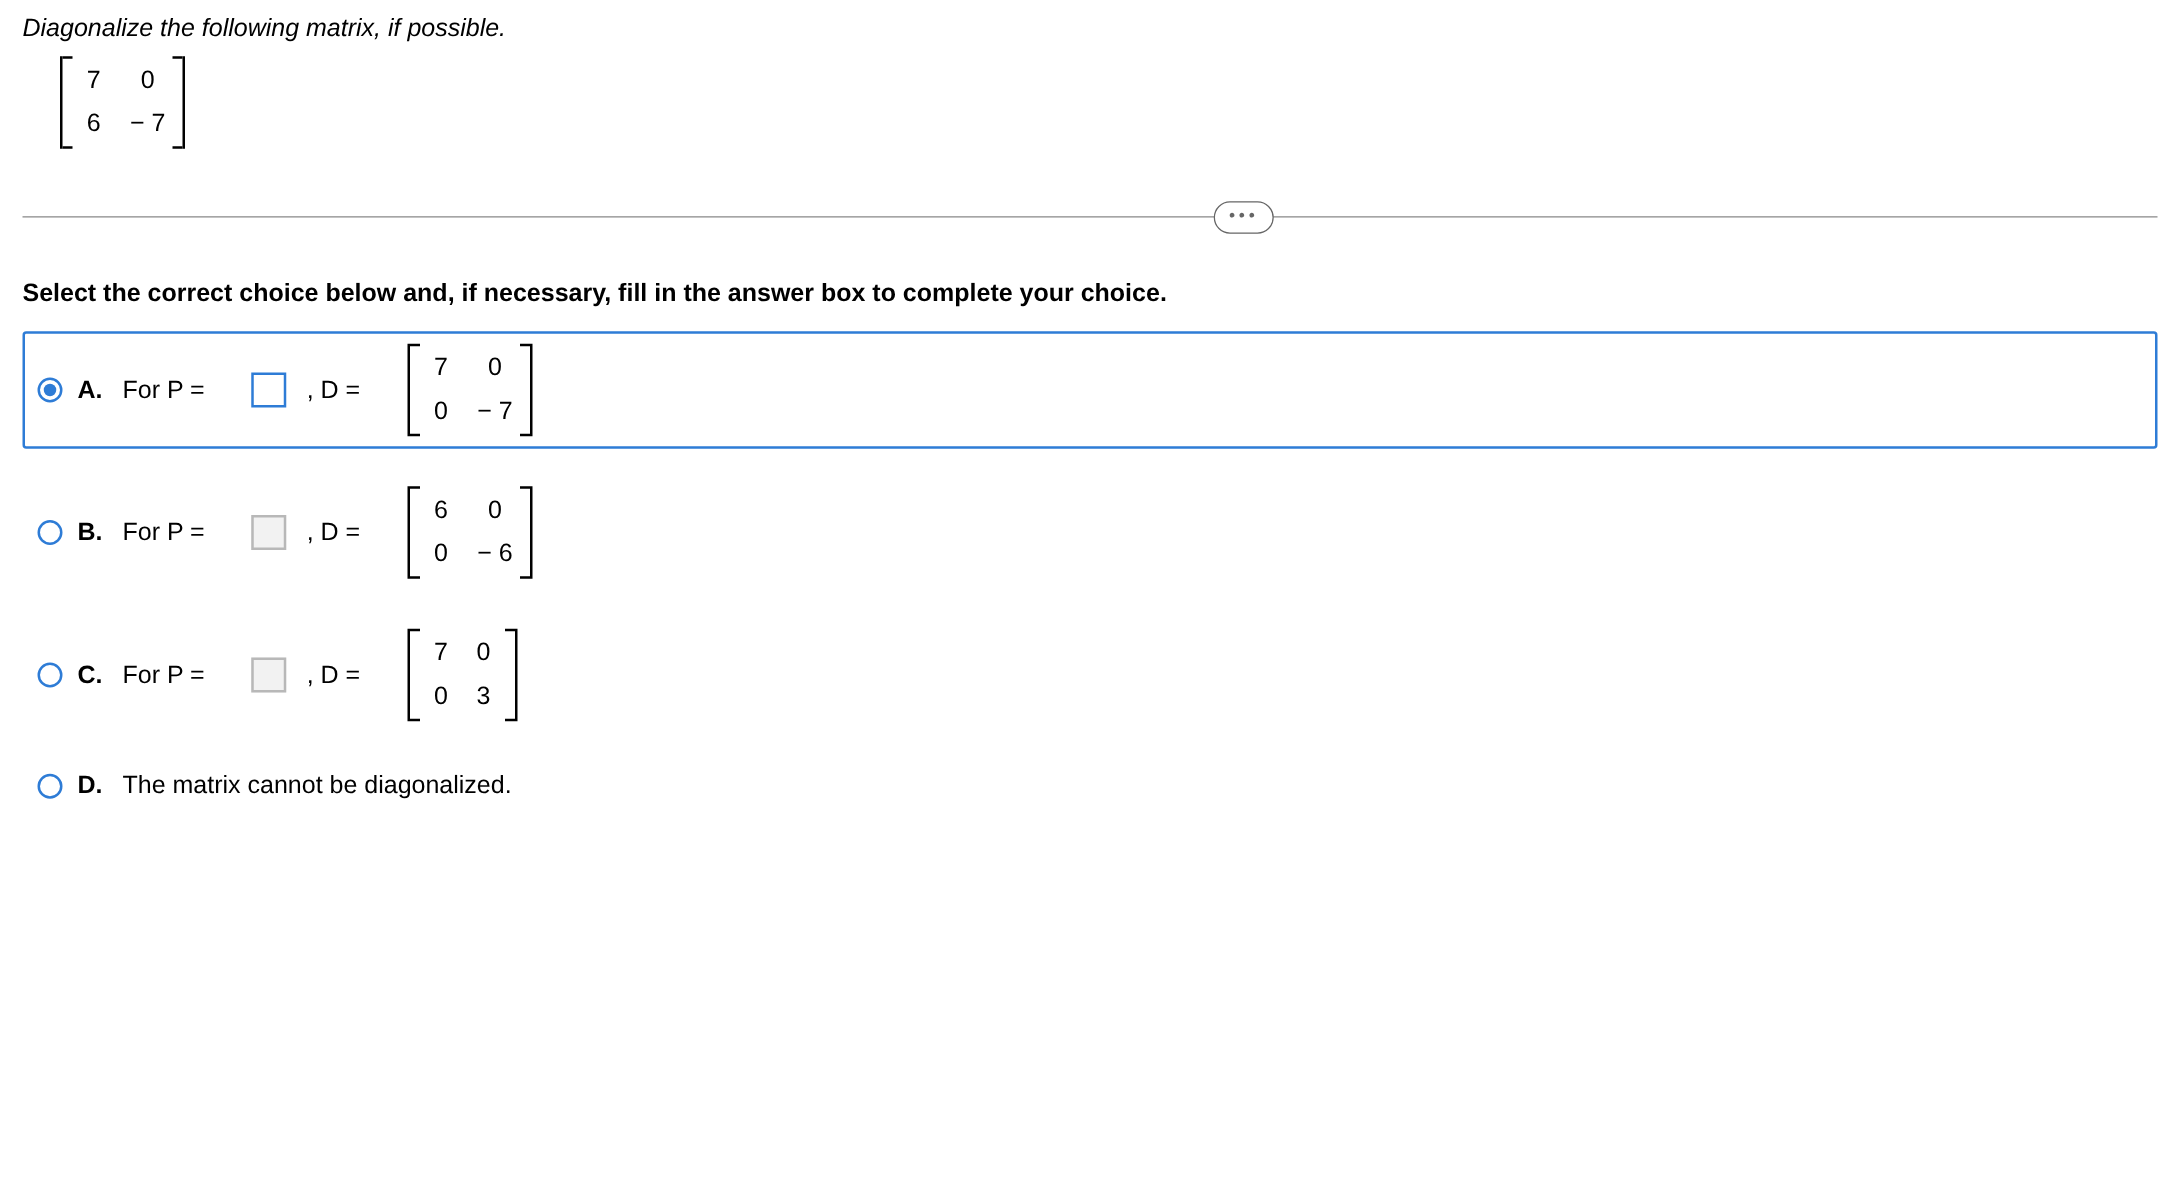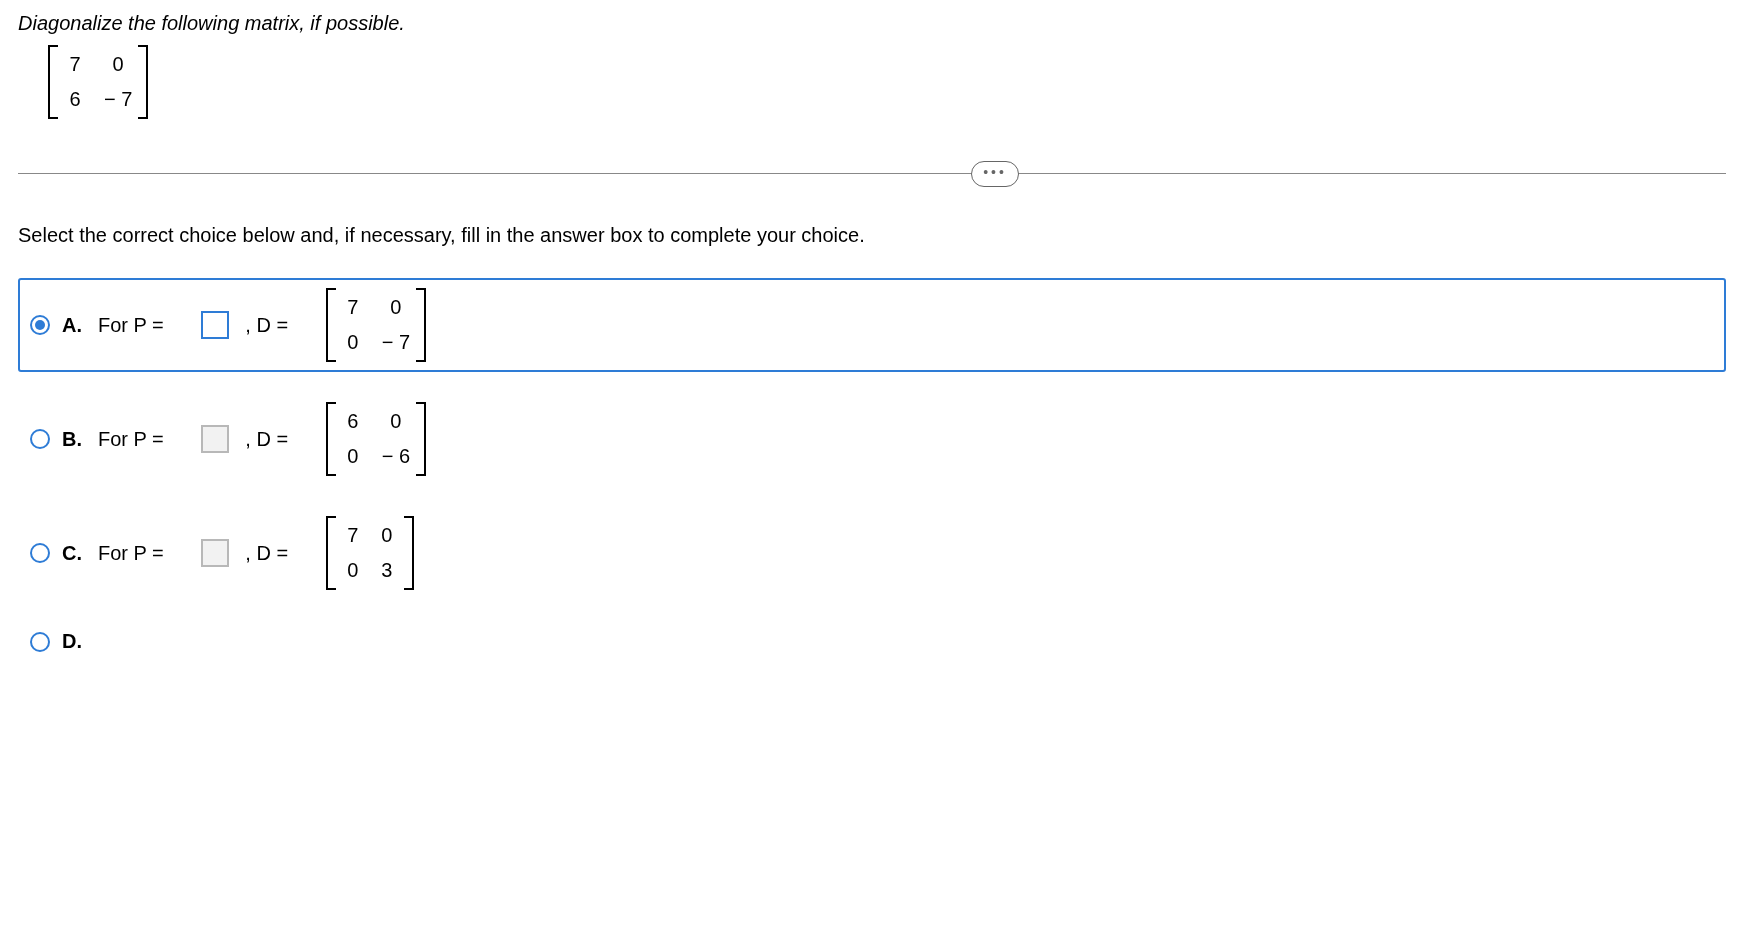--- a/index.html
+++ b/index.html
@@ -58,21 +58,22 @@
       justify-content: center;
       cursor: pointer;
       font-size: 14px;
       letter-spacing: 3px;
       color: #666;
       line-height: 1;
       padding-bottom: 5px;
     }
     
     .instruction {
-      margin-bottom: 31px;
+      margin-bottom: 18px;
+      font-weight: bold;
     }
     
     .choices {
       display: flex;
       flex-direction: column;
       gap: 20px;
     }
     
     .choice {
       display: flex;
@@ -285,15 +286,18 @@
           <span>3</span>
         </span>
         <span class="bracket right"></span>
       </span>
     </span>
   </div>
 
   <div class="choice">
     <span class="radio"></span>
     <span class="choice-label">D.</span>
+    <span class="choice-body">
+      <span>The matrix cannot be diagonalized.</span>
+    </span>
   </div>
 
 </div>
 
 </body></html>

